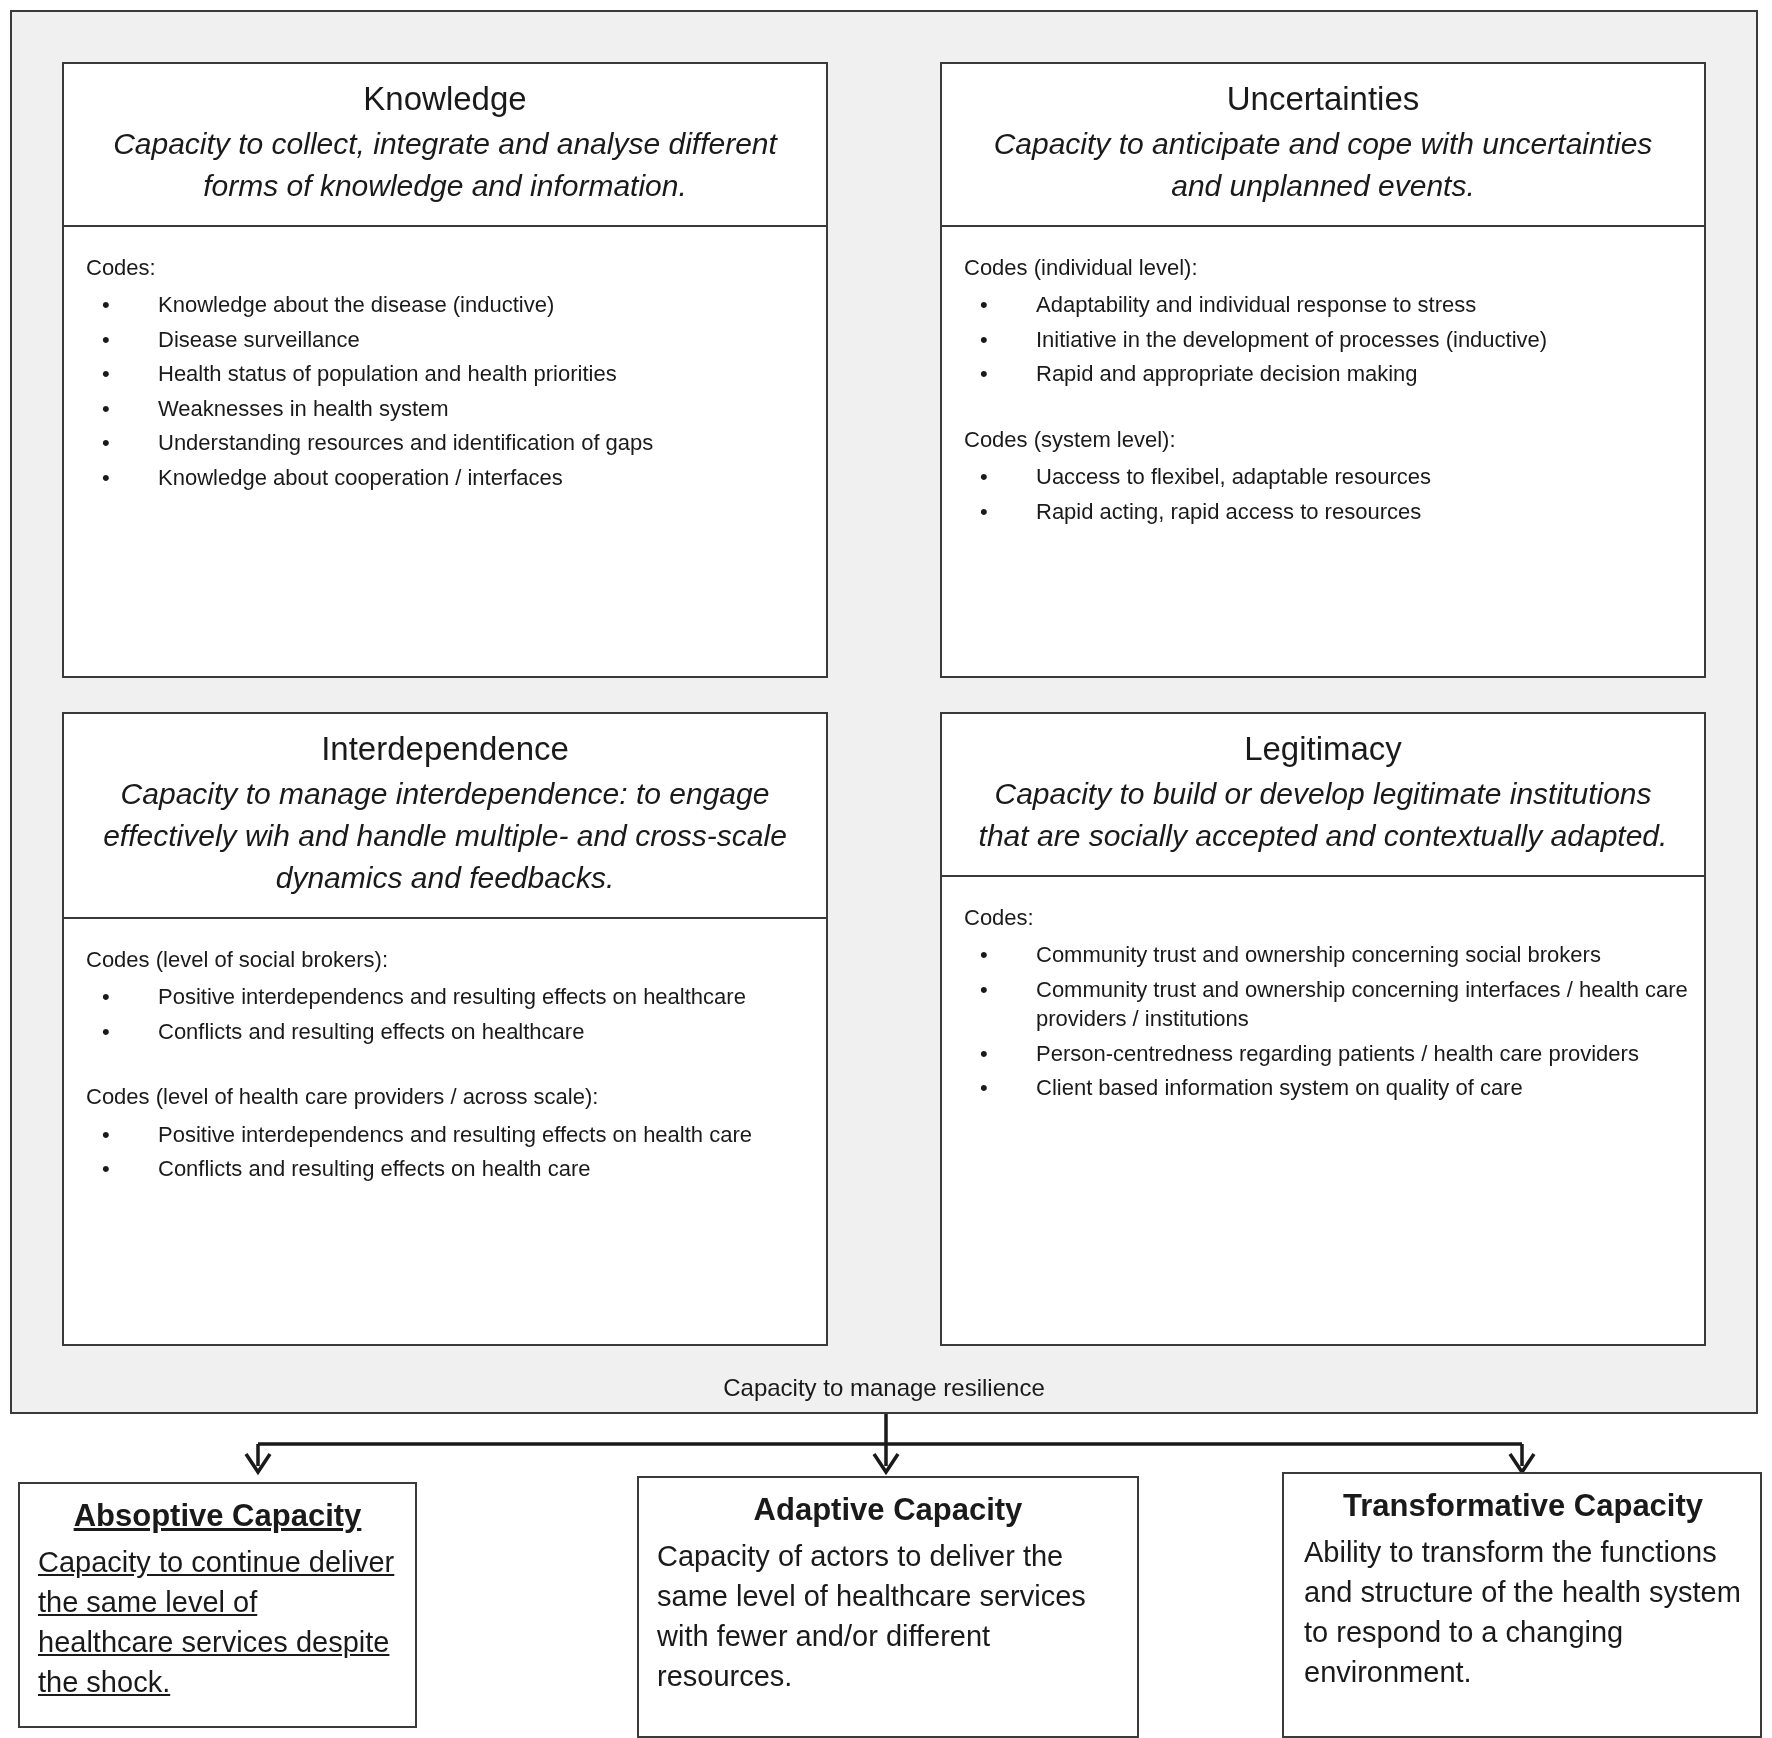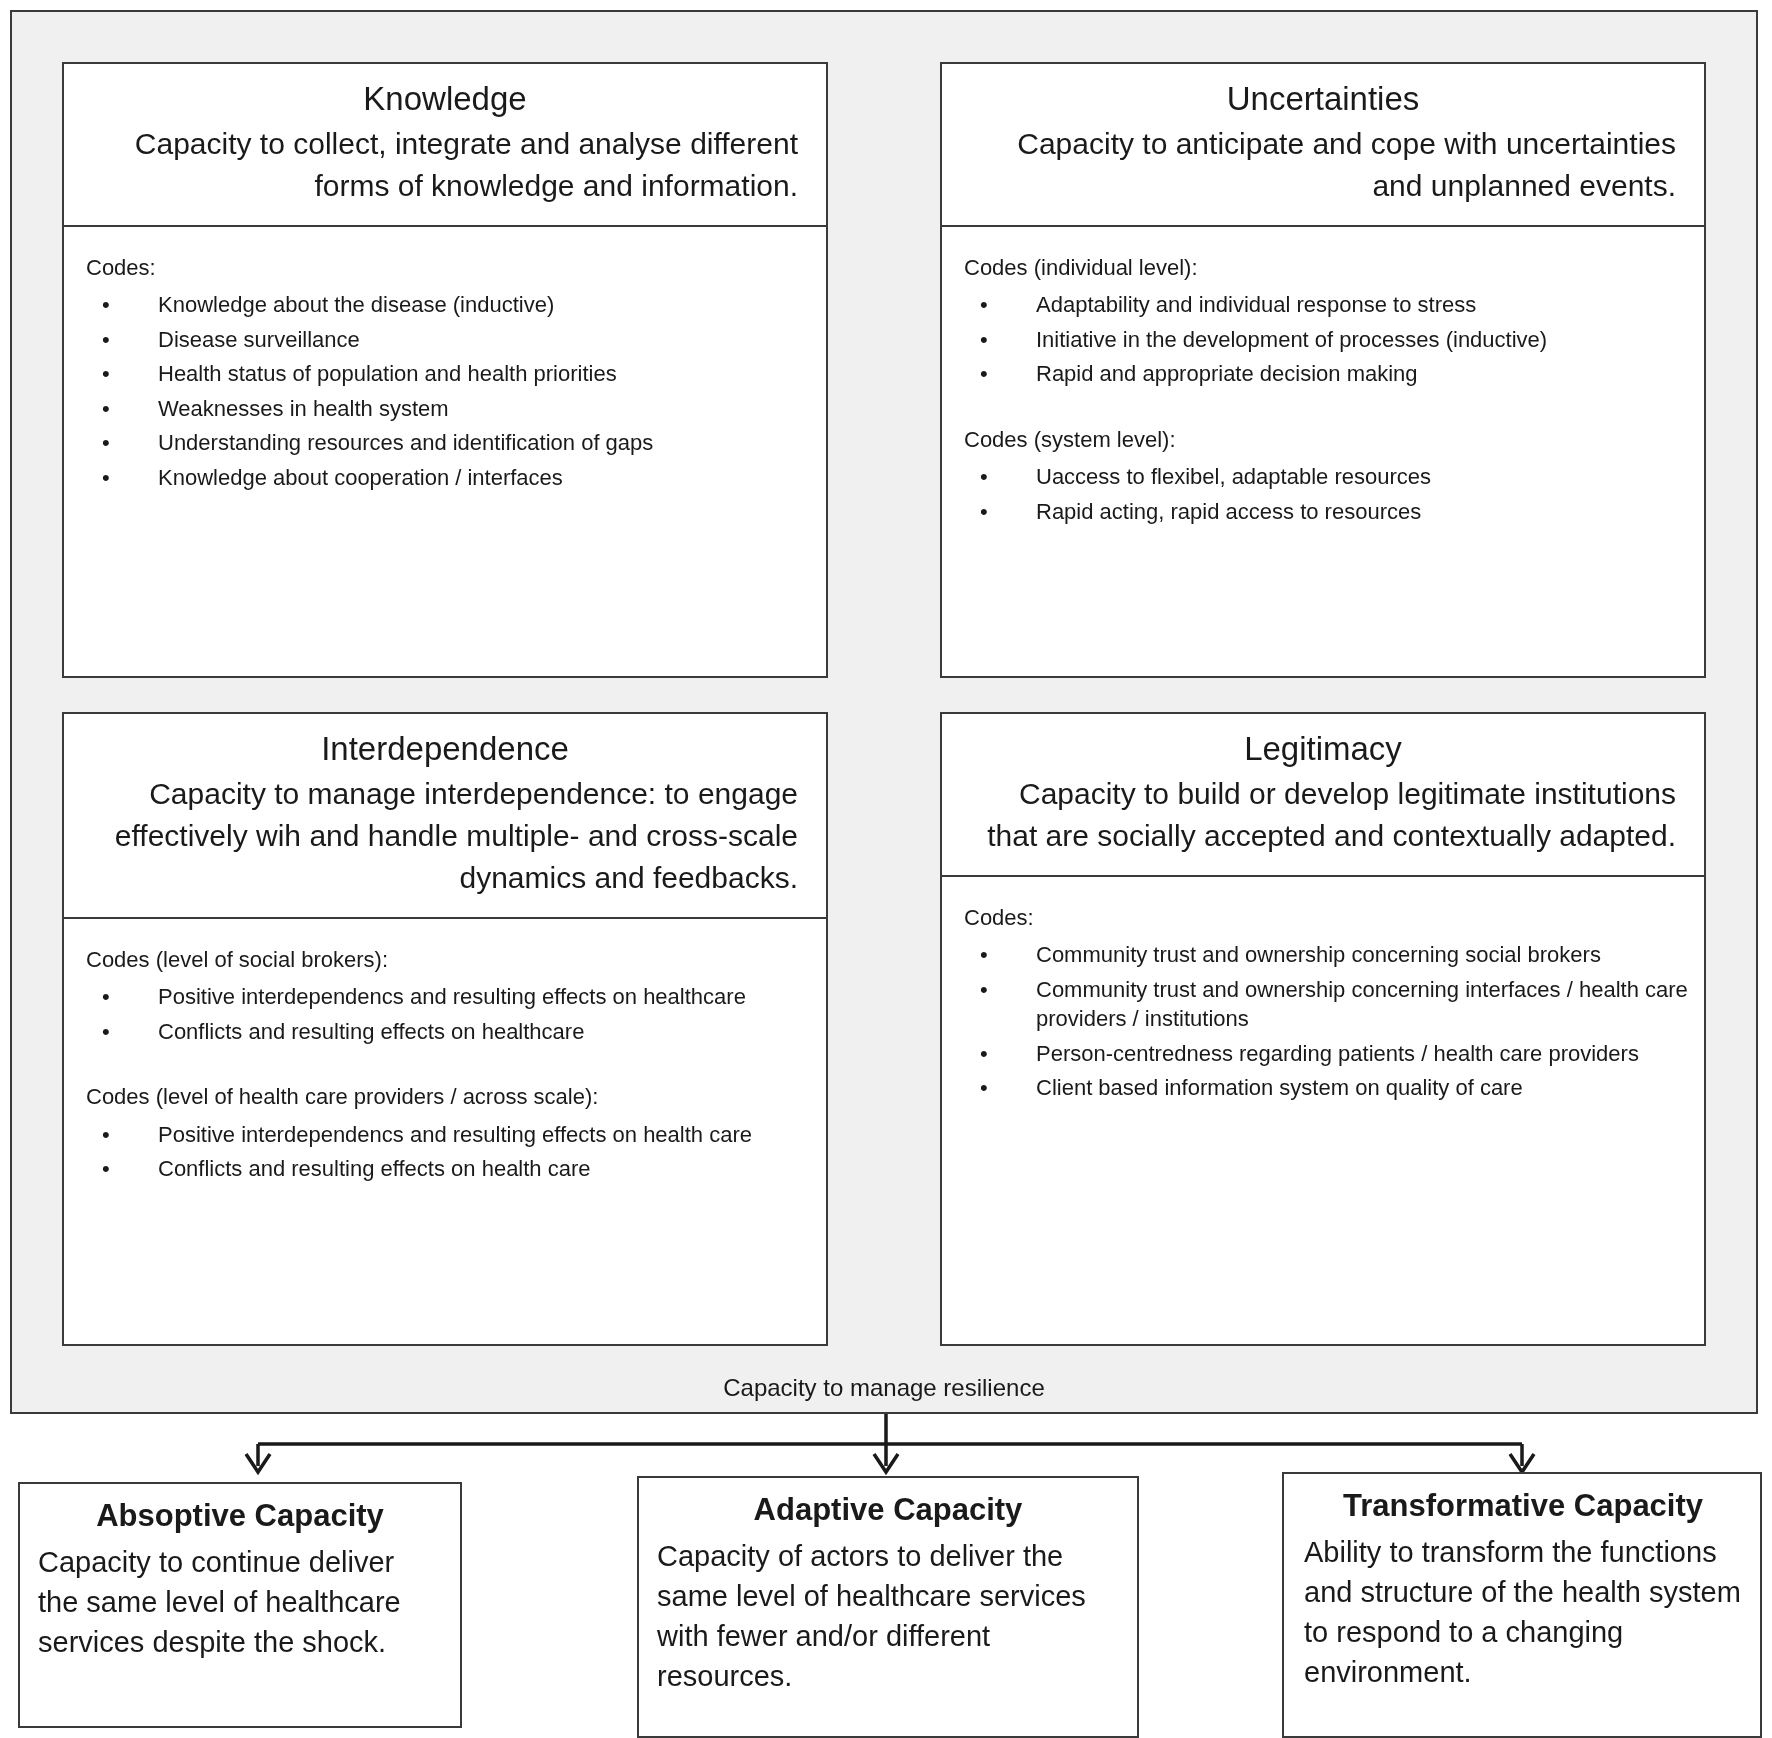--- a/index.html
+++ b/index.html
@@ -31,21 +31,21 @@
     background:var(--panel_bg);border:2px solid var(--border);
     display:flex;flex-direction:column;
   }
   .panel-header{
     padding:14px 28px 18px 28px;border-bottom:2px solid var(--border);
   }
   .panel-title{
     margin:0;font-size:33px;font-weight:normal;text-align:center;line-height:1.3;
   }
   .panel-subtitle{
-    margin:2px 0 0 0;font-size:30px;text-align:right;line-height:1.4;
+    margin:2px 0 0 0;font-size:30px;font-style:italic;text-align:center;line-height:1.4;
   }
   .panel-body{
     flex:1;padding:26px 12px 18px 22px;font-size:22px;line-height:1.34;
   }
   .codes-label{margin:0 0 8px 0;}
   .codes-label.second{margin-top:36px;}
   ul.codes{margin:0;padding:0;list-style:none;}
   ul.codes li{position:relative;padding-left:72px;margin:0 0 5px 0;}
   ul.codes li::before{
     content:"\2022";position:absolute;left:16px;top:0;
@@ -58,21 +58,21 @@
   }
 
   
   .arrows{position:absolute;left:0;top:1414px;}
 
   
   .bottom-box{
     position:absolute;background:#ffffff;border:2px solid var(--border);
     padding:12px 18px;
   }
-  .bottom-box.b0{left:18px;top:1482px;width:444px;height:246px;}
+  .bottom-box.b0{left:18px;top:1482px;width:399px;height:246px;text-decoration:underline;}
   .bottom-box.b1{left:637px;top:1476px;width:502px;height:262px;}
   .bottom-box.b2{left:1282px;top:1472px;width:480px;height:266px;padding-left:20px;}
   .bottom-title{
     margin:0 0 6px 0;font-size:31px;font-weight:bold;text-align:center;line-height:1.3;
   }
   .bottom-text{
     margin:0;font-size:29px;line-height:1.38;text-align:left;
   }
 </style>
 </head>

